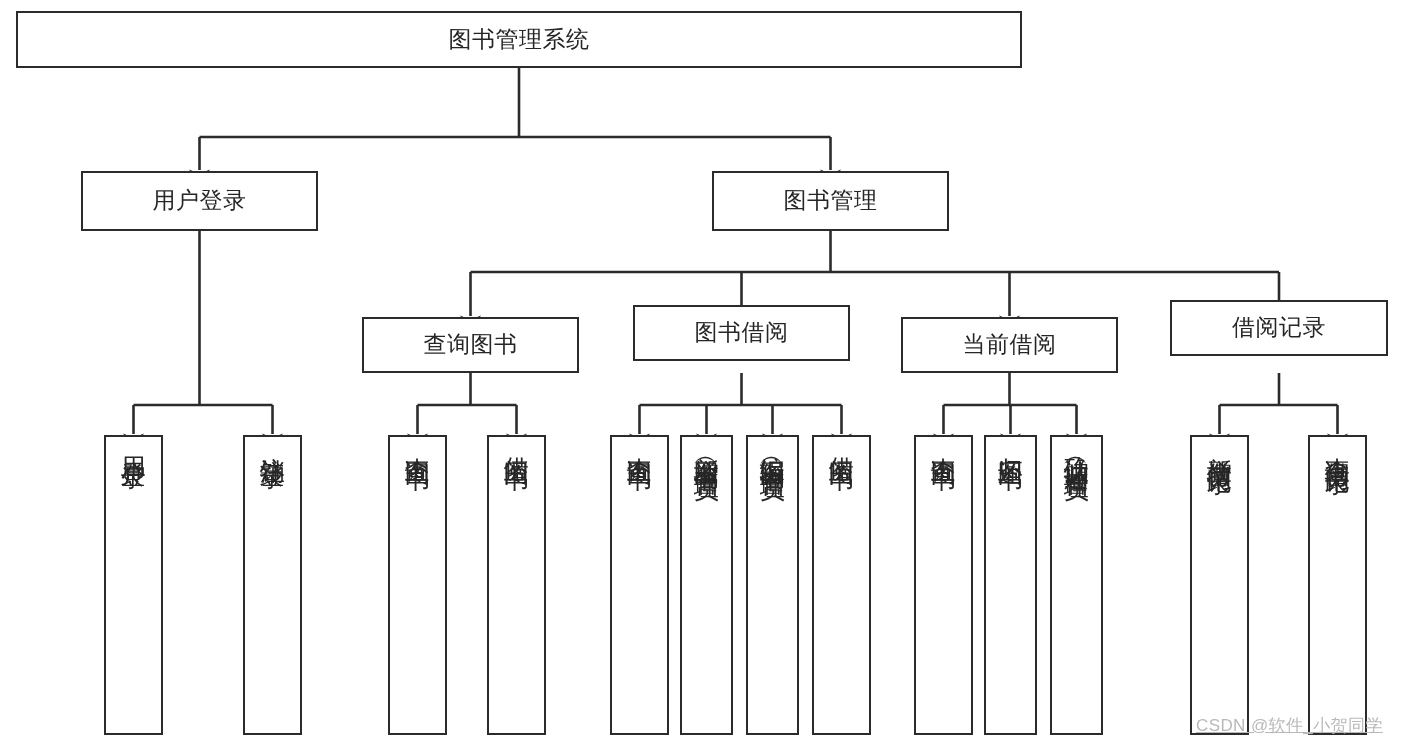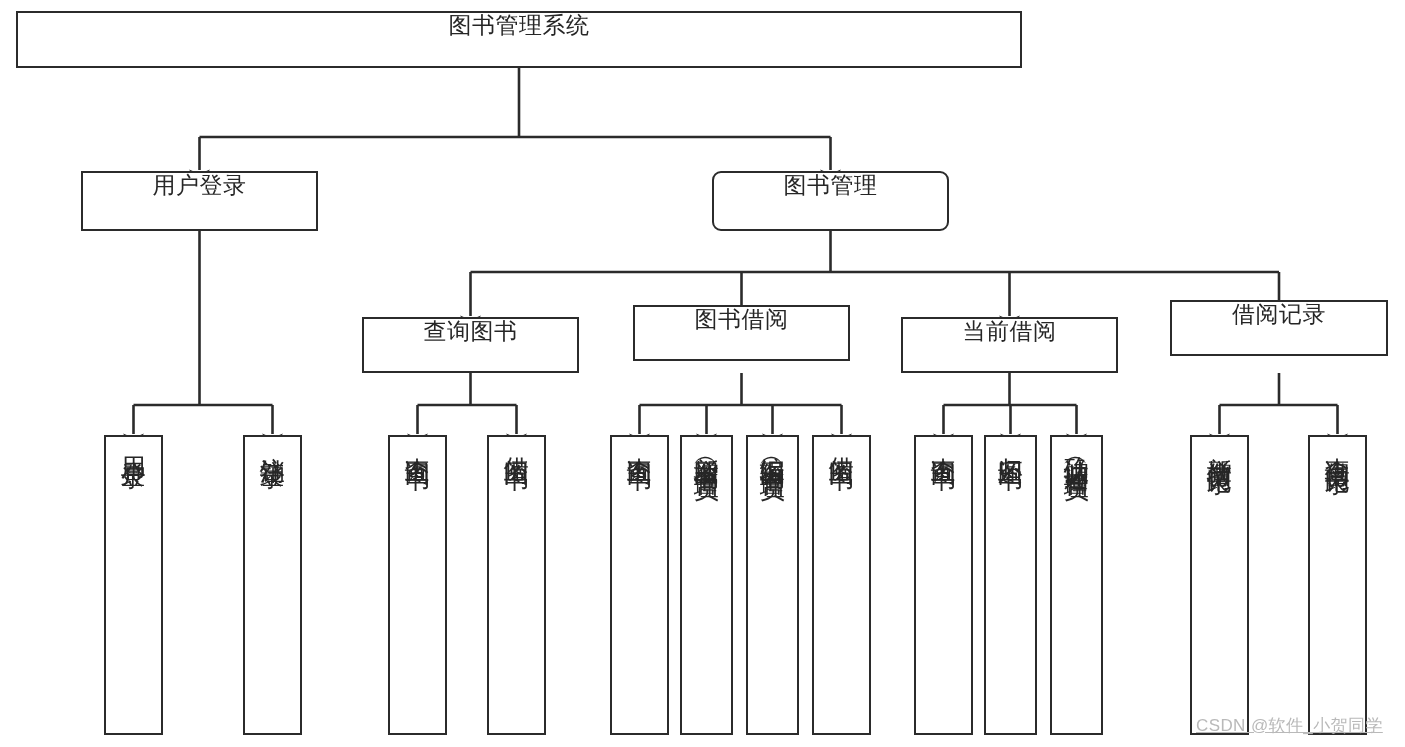--- a/index.html
+++ b/index.html
@@ -24,20 +24,21 @@
     width: 1405px;
     height: 747px;
     pointer-events: none;
   }
   .node {
     position: absolute;
     box-sizing: border-box;
     border: 2.5px solid #2b2b2b;
     background: #ffffff;
     display: flex;
+    align-items: center;
     justify-content: center;
     color: #262626;
   }
   .node .lbl {
     line-height: 1.12;
     text-align: center;
     white-space: pre;
   }
   .node.horiz .lbl {
     font-size: 23px;
@@ -110,21 +111,21 @@
       <line x1="1219.5" y1="405" x2="1219.5" y2="434" stroke="#2b2b2b" stroke-width="2.6" marker-end="url(#arrowhead)"></line>
       <line x1="1337.5" y1="405" x2="1337.5" y2="434" stroke="#2b2b2b" stroke-width="2.6" marker-end="url(#arrowhead)"></line>
     </svg>
   <div id="nodes">
       <div class="node horiz root" style="left: 16px; top: 11px; width: 1006px; height: 57px;">
         <span class="lbl">图书管理系统</span>
       </div>
       <div class="node horiz" style="left: 81px; top: 171px; width: 237px; height: 60px;">
         <span class="lbl">用户登录</span>
       </div>
-      <div class="node horiz" style="left: 712px; top: 171px; width: 237px; height: 60px; border-radius: 9px;">
+      <div class="node horiz" style="left: 712px; top: 171px; width: 237px; height: 60px;">
         <span class="lbl">图书管理</span>
       </div>
       <div class="node horiz" style="left: 362px; top: 317px; width: 217px; height: 56px;">
         <span class="lbl">查询图书</span>
       </div>
       <div class="node horiz" style="left: 633px; top: 305px; width: 217px; height: 56px;">
         <span class="lbl">图书借阅</span>
       </div>
       <div class="node horiz" style="left: 901px; top: 317px; width: 217px; height: 56px;">
         <span class="lbl">当前借阅</span>

